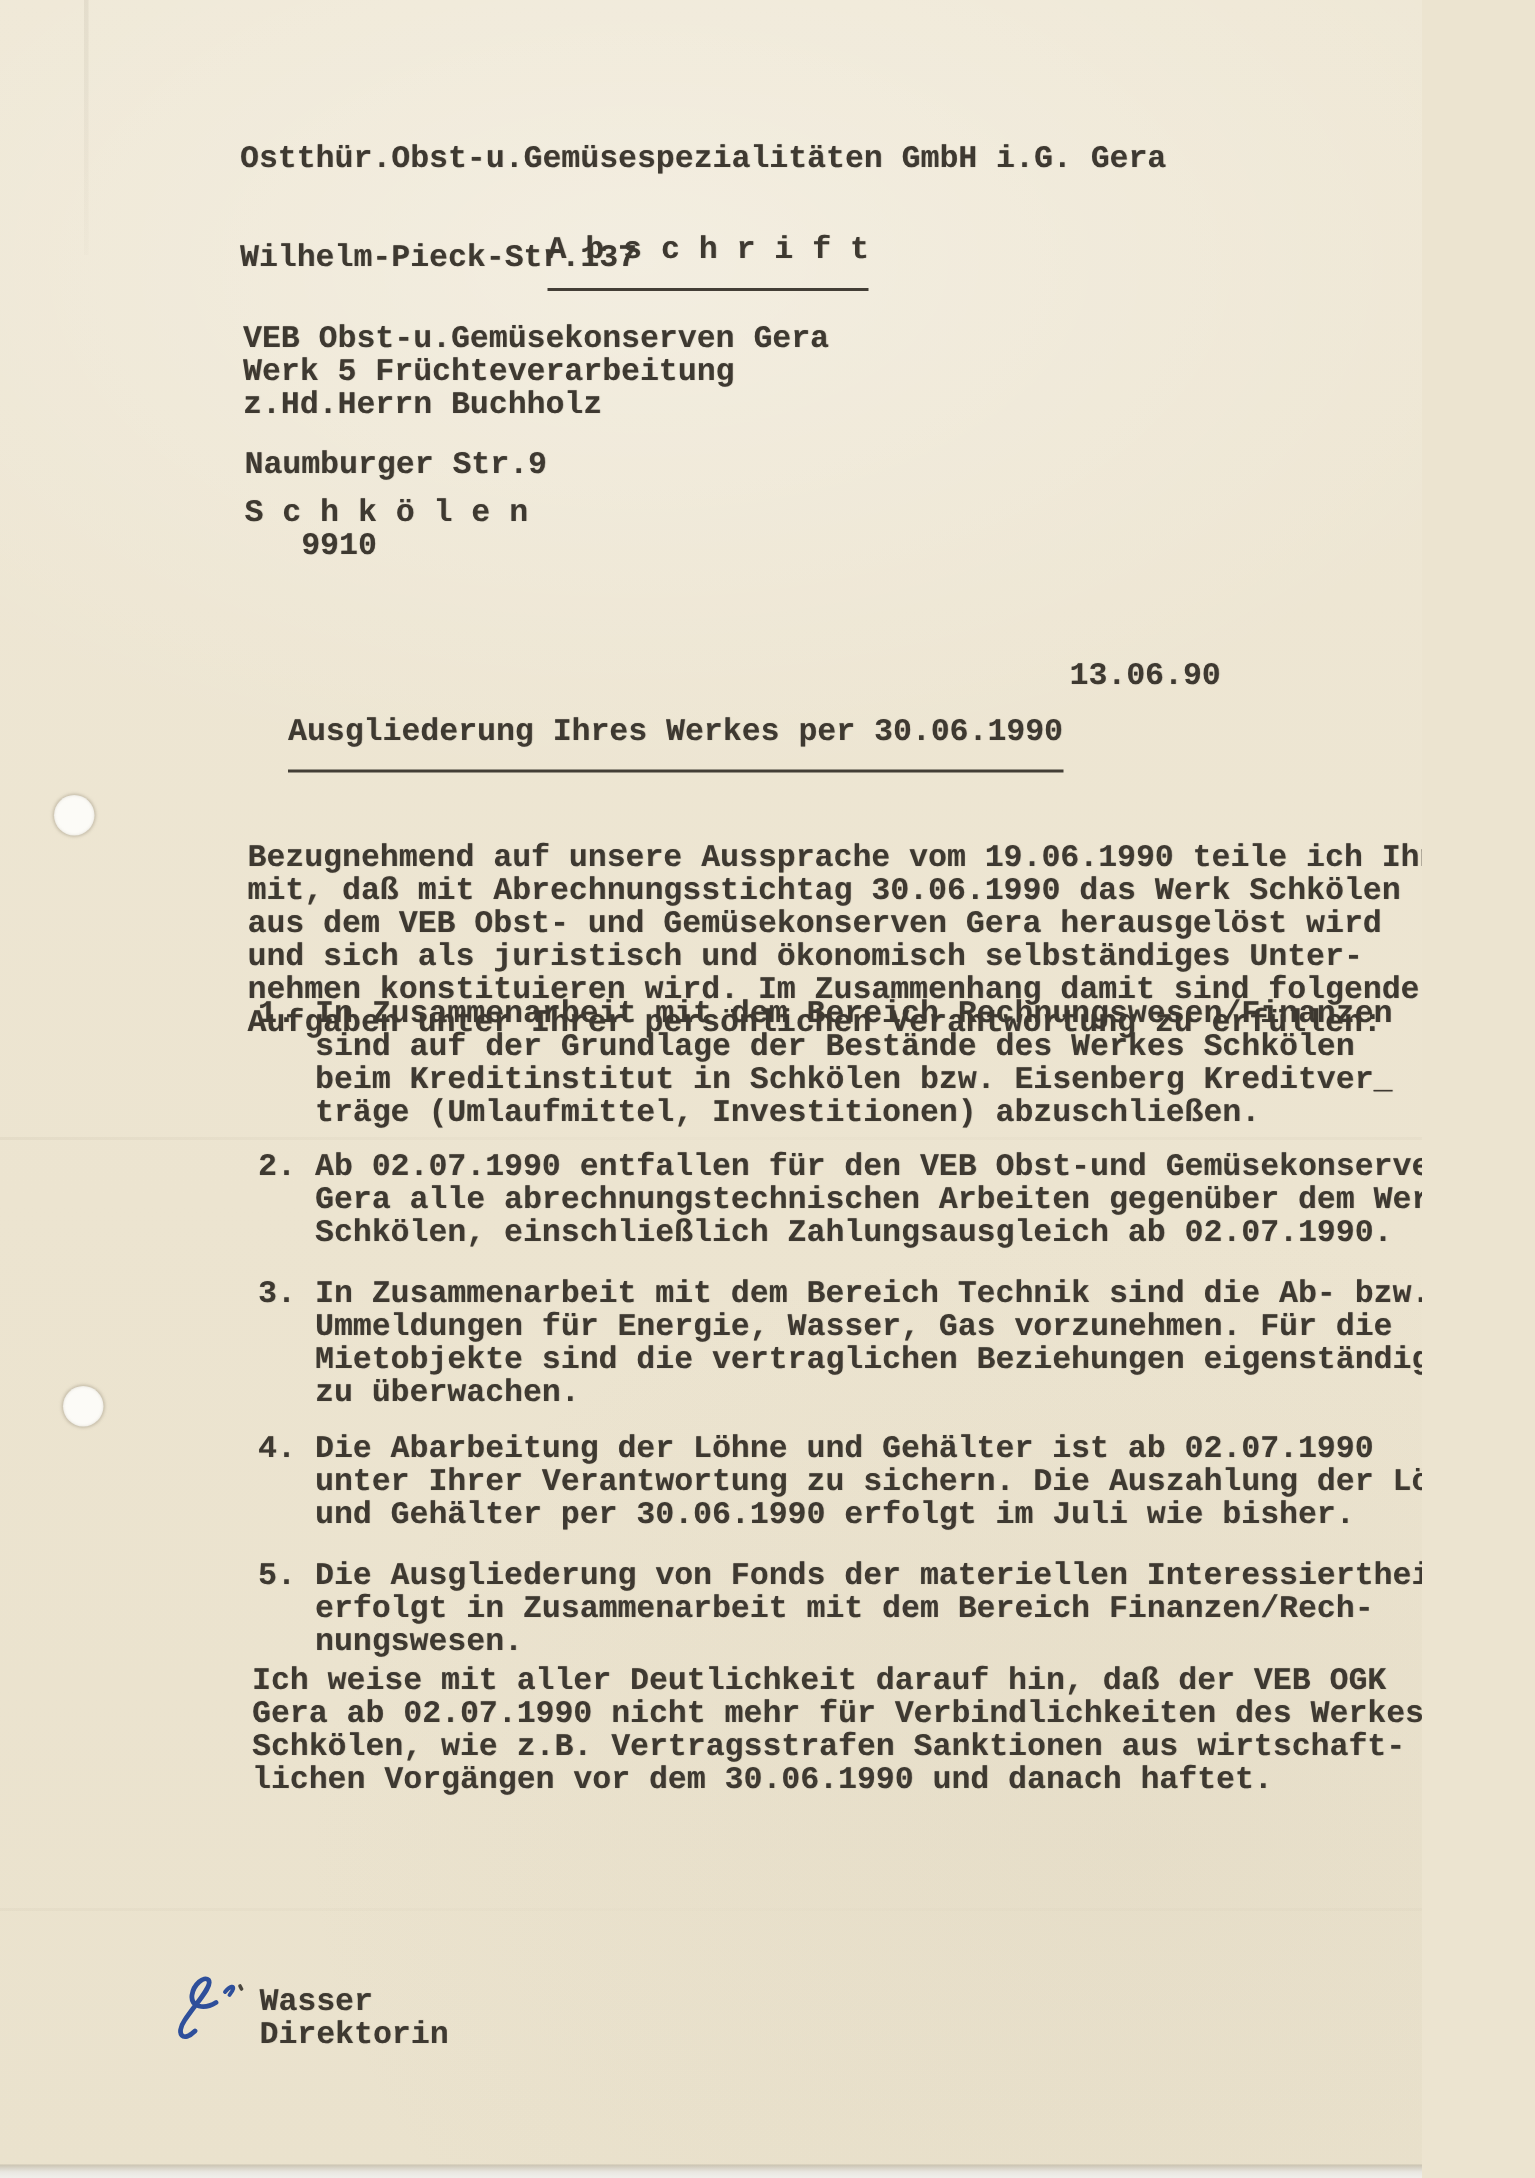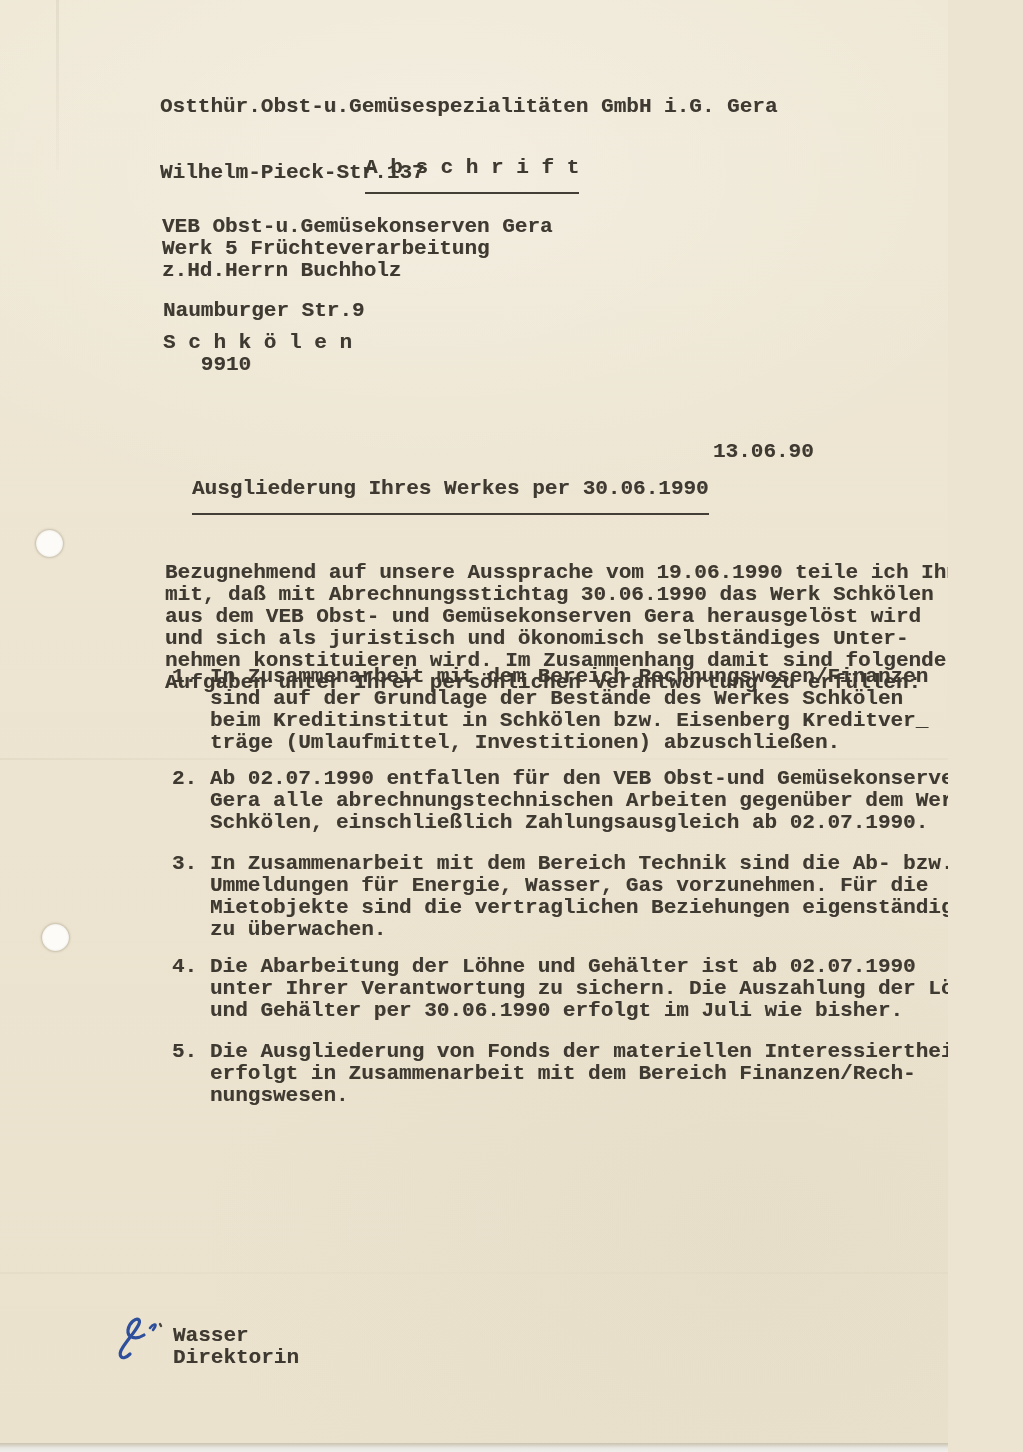--- a/index.html
+++ b/index.html
@@ -117,20 +117,24 @@
 unter Ihrer Verantwortung zu sichern. Die Auszahlung der Löhne
 und Gehälter per 30.06.1990 erfolgt im Juli wie bisher.</span>
   </div>
   <div class="item tw" style="top:1041px;">
     <span class="num">5.</span>
     <span class="pre">Die Ausgliederung von Fonds der materiellen Interessiertheit
 erfolgt in Zusammenarbeit mit dem Bereich Finanzen/Rech-
 nungswesen.</span>
   </div>
 
+  <div class="abs tw pre" style="left:168px;top:1111px;">Ich weise mit aller Deutlichkeit darauf hin, daß der VEB OGK
+Gera ab 02.07.1990 nicht mehr für Verbindlichkeiten des Werkes
+Schkölen, wie z.B. Vertragsstrafen Sanktionen aus wirtschaft-
+lichen Vorgängen vor dem 30.06.1990 und danach haftet.</div>
 
   <div class="stamp" style="left:986px;top:1136px;">Sch</div>
 
   <div class="paraph" style="left:114px;top:1314px;">
     <svg width="64" height="52" viewBox="0 0 64 52">
       <path d="M16 40 C8 48 3 42 9 33 C17 21 28 10 25 6 C22 3 15 9 14 16 C13 24 22 26 30 21" stroke="#2e4f9b" stroke-width="3.2" fill="none" stroke-linecap="round"></path>
       <path d="M36 14 c3 -4 7 -5 5 -1 l-2 3" stroke="#2e4f9b" stroke-width="2.6" fill="none" stroke-linecap="round"></path>
       <path d="M46 10 l1 2" stroke="#4a463e" stroke-width="2.4" fill="none" stroke-linecap="round"></path>
     </svg>
   </div>

